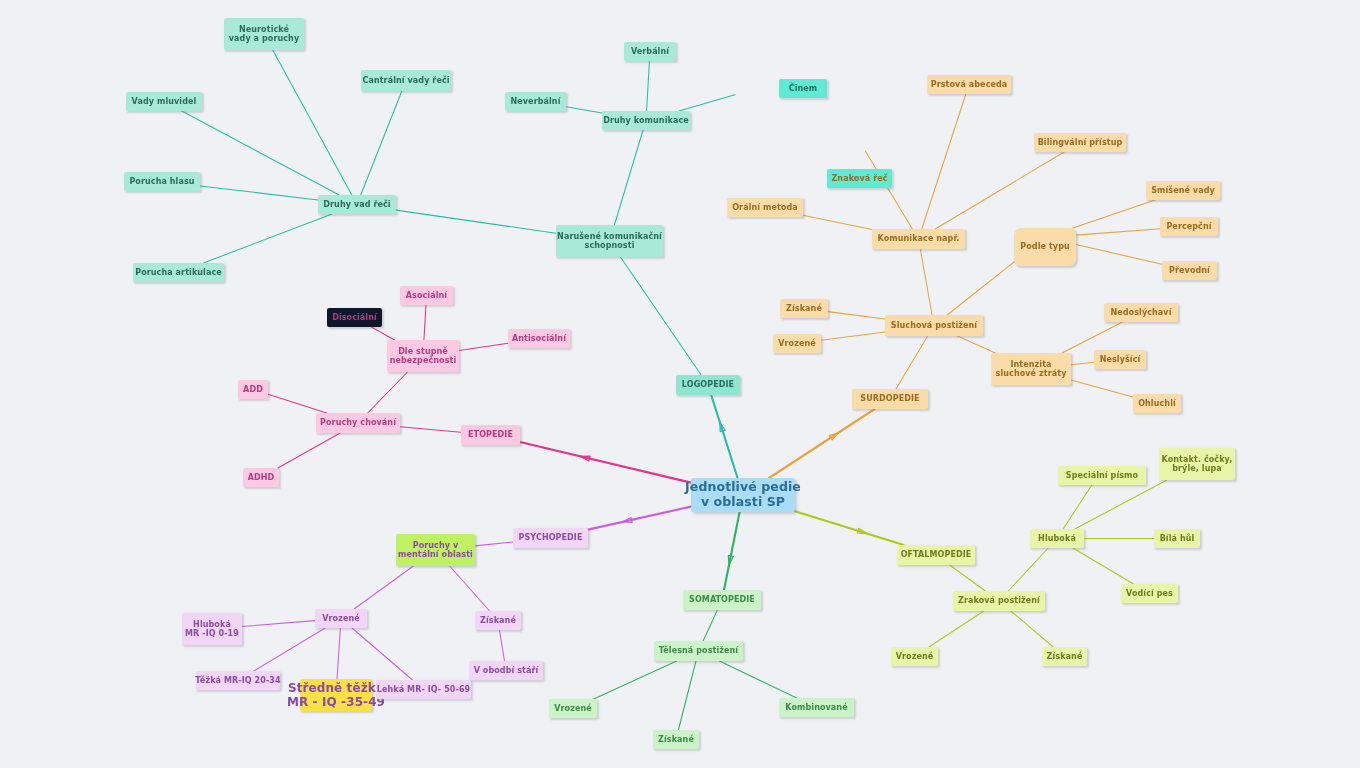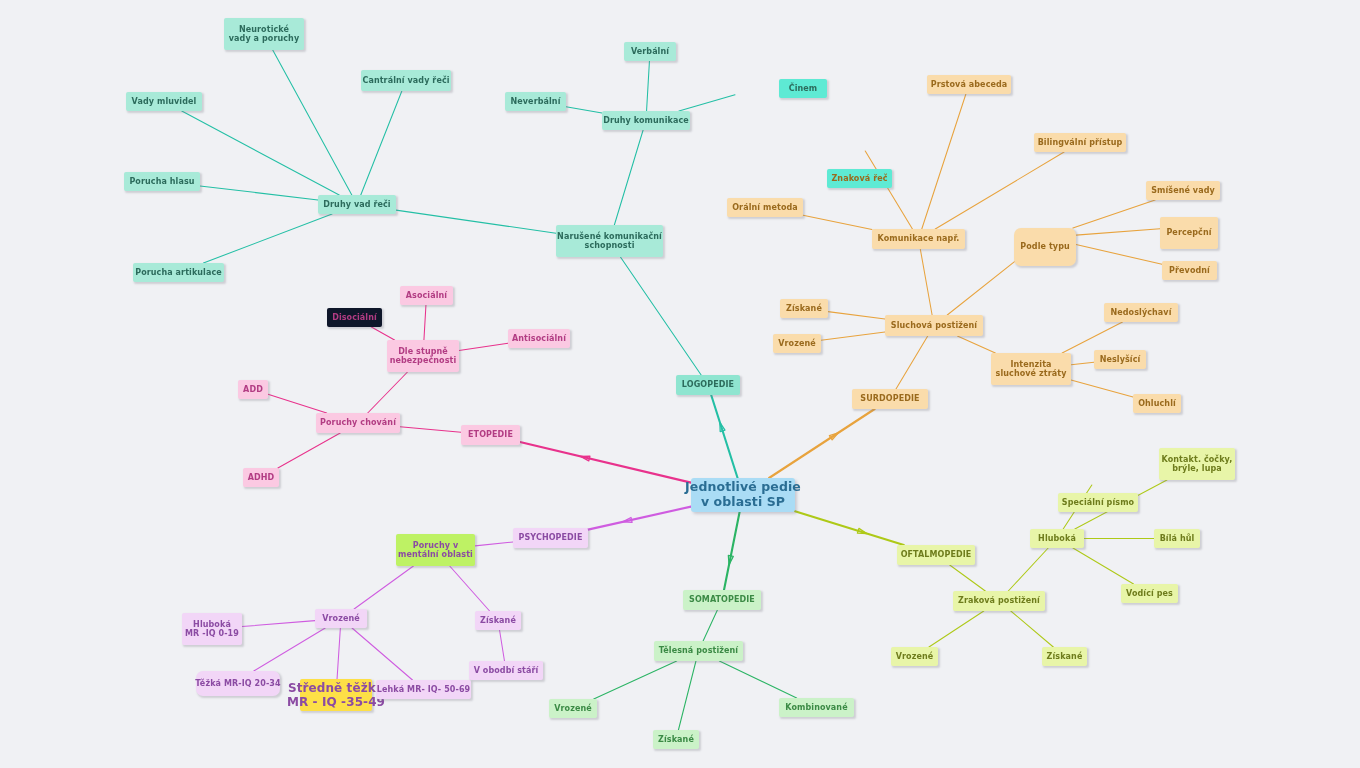--- a/index.html
+++ b/index.html
@@ -120,21 +120,21 @@
     <div class="node" style="left: 735px; top: 79px; width: 48px; height: 19px; background: #5eead4; color: rgb(44, 107, 92); font-size: 8px; padding: 1px 5px; margin-left: 44px;">Činem</div>
     <div class="node" style="left: 852px; top: 389px; width: 76px; height: 20px; background: rgb(250, 220, 171); color: rgb(154, 106, 29); font-size: 8px; padding: 1px 5px;">SURDOPEDIE</div>
     <div class="node" style="left: 885px; top: 315px; width: 98px; height: 21px; background: rgb(250, 220, 171); color: rgb(154, 106, 29); font-size: 8px; padding: 1px 5px;">Sluchová postižení</div>
     <div class="node" style="left: 872px; top: 229px; width: 93px; height: 20px; background: rgb(250, 220, 171); color: rgb(154, 106, 29); font-size: 8px; padding: 1px 5px;">Komunikace např.</div>
     <div class="node" style="left: 727px; top: 198px; width: 76px; height: 19px; background: rgb(250, 220, 171); color: rgb(154, 106, 29); font-size: 8px; padding: 1px 5px;">Orální metoda</div>
     <div class="node" style="left: 827px; top: 132px; width: 65px; height: 19px; background: #5eead4; color: rgb(154, 106, 29); font-size: 8px; padding: 1px 5px; margin-top: 37px;">Znaková řeč</div>
     <div class="node" style="left: 927px; top: 75px; width: 84px; height: 19px; background: rgb(250, 220, 171); color: rgb(154, 106, 29); font-size: 8px; padding: 1px 5px;">Prstová abeceda</div>
     <div class="node" style="left: 1034px; top: 133px; width: 92px; height: 19px; background: rgb(250, 220, 171); color: rgb(154, 106, 29); font-size: 8px; padding: 1px 5px;">Bilingvální přístup</div>
     <div class="node" style="left: 1014px; top: 228px; width: 62px; height: 19px; background: rgb(250, 220, 171); color: rgb(154, 106, 29); font-size: 8px; padding: 19px 5px; border-radius: 7px;">Podle typu</div>
     <div class="node" style="left: 1146px; top: 181px; width: 74px; height: 19px; background: rgb(250, 220, 171); color: rgb(154, 106, 29); font-size: 8px; padding: 1px 5px;">Smíšené vady</div>
-    <div class="node" style="left: 1160px; top: 217px; width: 58px; height: 19px; background: rgb(250, 220, 171); color: rgb(154, 106, 29); font-size: 8px; padding: 16px 5px;">Percepční</div>
+    <div class="node" style="left: 1160px; top: 217px; width: 58px; height: 19px; background: rgb(250, 220, 171); color: rgb(154, 106, 29); font-size: 8px; padding: 9px 5px;">Percepční</div>
     <div class="node" style="left: 1162px; top: 261px; width: 55px; height: 19px; background: rgb(250, 220, 171); color: rgb(154, 106, 29); font-size: 8px; padding: 1px 5px;">Převodní</div>
     <div class="node" style="left: 780px; top: 299px; width: 48px; height: 19px; background: rgb(250, 220, 171); color: rgb(154, 106, 29); font-size: 8px; padding: 1px 5px;">Získané</div>
     <div class="node" style="left: 773px; top: 334px; width: 48px; height: 19px; background: rgb(250, 220, 171); color: rgb(154, 106, 29); font-size: 8px; padding: 1px 5px;">Vrozené</div>
     <div class="node" style="left: 991px; top: 353px; width: 80px; height: 32px; background: rgb(250, 220, 171); color: rgb(154, 106, 29); font-size: 8px; padding: 1px 5px;">Intenzita
 sluchové ztráty</div>
     <div class="node" style="left: 1104px; top: 303px; width: 74px; height: 19px; background: rgb(250, 220, 171); color: rgb(154, 106, 29); font-size: 8px; padding: 1px 5px;">Nedoslýchaví</div>
     <div class="node" style="left: 1094px; top: 350px; width: 52px; height: 19px; background: rgb(250, 220, 171); color: rgb(154, 106, 29); font-size: 8px; padding: 1px 5px;">Neslyšící</div>
     <div class="node" style="left: 1133px; top: 394px; width: 48px; height: 19px; background: rgb(250, 220, 171); color: rgb(154, 106, 29); font-size: 8px; padding: 1px 5px;">Ohluchlí</div>
     <div class="node" style="left: 461px; top: 425px; width: 59px; height: 20px; background: rgb(251, 201, 226); color: rgb(178, 60, 131); font-size: 8px; padding: 1px 5px;">ETOPEDIE</div>
     <div class="node" style="left: 316px; top: 413px; width: 84px; height: 20px; background: rgb(251, 201, 226); color: rgb(178, 60, 131); font-size: 8px; padding: 1px 5px;">Poruchy chování</div>
@@ -146,32 +146,32 @@
     <div class="node" style="left: 238px; top: 380px; width: 30px; height: 19px; background: rgb(251, 201, 226); color: rgb(178, 60, 131); font-size: 8px; padding: 1px 5px;">ADD</div>
     <div class="node" style="left: 243px; top: 468px; width: 36px; height: 19px; background: rgb(251, 201, 226); color: rgb(178, 60, 131); font-size: 8px; padding: 1px 18px;">ADHD</div>
     <div class="node" style="left: 513px; top: 528px; width: 75px; height: 20px; background: rgb(242, 214, 247); color: rgb(139, 75, 163); font-size: 8px; padding: 1px 5px;">PSYCHOPEDIE</div>
     <div class="node" style="left: 396px; top: 534px; width: 79px; height: 32px; background: #bef264; color: rgb(139, 75, 163); font-size: 8px; padding: 1px 5px;">Poruchy v
 mentální oblasti</div>
     <div class="node" style="left: 315px; top: 609px; width: 52px; height: 19px; background: rgb(242, 214, 247); color: rgb(139, 75, 163); font-size: 8px; padding: 1px 5px;">Vrozené</div>
     <div class="node" style="left: 475px; top: 611px; width: 46px; height: 19px; background: rgb(242, 214, 247); color: rgb(139, 75, 163); font-size: 8px; padding: 1px 5px;">Získané</div>
     <div class="node" style="left: 469px; top: 661px; width: 74px; height: 19px; background: rgb(242, 214, 247); color: rgb(139, 75, 163); font-size: 8px; padding: 1px 5px;">V obodbí stáří</div>
     <div class="node" style="left: 182px; top: 613px; width: 60px; height: 32px; background: rgb(242, 214, 247); color: rgb(139, 75, 163); font-size: 8px; padding: 1px 5px; text-align: center;">Hluboká
 MR -IQ 0-19</div>
-    <div class="node" style="left: 196px; top: 671px; width: 84px; height: 25px; background: rgb(242, 214, 247); color: rgb(139, 75, 163); font-size: 8px; padding: 1px 5px; border-radius: 7px;">Těžká MR-IQ 20-34</div>
+    <div class="node" style="left: 196px; top: 671px; width: 84px; height: 19px; background: rgb(242, 214, 247); color: rgb(139, 75, 163); font-size: 8px; padding: 1px 5px;">Těžká MR-IQ 20-34</div>
     <div class="node" style="left: 300px; top: 679px; width: 72px; height: 32px; background: #fde047; color: rgb(139, 75, 163); font-size: 12px; padding: 1px 5px;">Středně těžká
 MR - IQ -35-49</div>
     <div class="node" style="left: 376px; top: 680px; width: 95px; height: 19px; background: rgb(242, 214, 247); color: rgb(139, 75, 163); font-size: 8px; padding: 1px 5px;">Lehká MR- IQ- 50-69</div>
     <div class="node" style="left: 683px; top: 590px; width: 78px; height: 20px; background: rgb(203, 242, 200); color: rgb(59, 138, 69); font-size: 8px; padding: 1px 5px;">SOMATOPEDIE</div>
     <div class="node" style="left: 654px; top: 641px; width: 89px; height: 20px; background: rgb(203, 242, 200); color: rgb(59, 138, 69); font-size: 8px; padding: 1px 5px;">Tělesná postižení</div>
     <div class="node" style="left: 549px; top: 699px; width: 48px; height: 19px; background: rgb(203, 242, 200); color: rgb(59, 138, 69); font-size: 8px; padding: 1px 5px;">Vrozené</div>
     <div class="node" style="left: 653px; top: 730px; width: 46px; height: 19px; background: rgb(203, 242, 200); color: rgb(59, 138, 69); font-size: 8px; padding: 1px 5px;">Získané</div>
     <div class="node" style="left: 779px; top: 698px; width: 75px; height: 19px; background: rgb(203, 242, 200); color: rgb(59, 138, 69); font-size: 8px; padding: 1px 5px;">Kombinované</div>
     <div class="node" style="left: 897px; top: 545px; width: 78px; height: 20px; background: rgb(232, 245, 168); color: rgb(110, 124, 28); font-size: 8px; padding: 1px 5px;">OFTALMOPEDIE</div>
     <div class="node" style="left: 953px; top: 591px; width: 92px; height: 20px; background: rgb(232, 245, 168); color: rgb(110, 124, 28); font-size: 8px; padding: 1px 5px;">Zraková postižení</div>
     <div class="node" style="left: 891px; top: 647px; width: 47px; height: 19px; background: rgb(232, 245, 168); color: rgb(110, 124, 28); font-size: 8px; padding: 1px 5px;">Vrozené</div>
     <div class="node" style="left: 1042px; top: 647px; width: 45px; height: 19px; background: rgb(232, 245, 168); color: rgb(110, 124, 28); font-size: 8px; padding: 1px 5px;">Získané</div>
     <div class="node" style="left: 1030px; top: 529px; width: 54px; height: 19px; background: rgb(232, 245, 168); color: rgb(110, 124, 28); font-size: 8px; padding: 1px 5px;">Hluboká</div>
-    <div class="node" style="left: 1058px; top: 466px; width: 80px; height: 19px; background: rgb(232, 245, 168); color: rgb(110, 124, 28); font-size: 8px; padding: 1px 5px; margin-top: 27px;">Speciální písmo</div>
+    <div class="node" style="left: 1058px; top: 466px; width: 88px; height: 19px; background: rgb(232, 245, 168); color: rgb(110, 124, 28); font-size: 8px; padding: 1px 5px;">Speciální písmo</div>
     <div class="node" style="left: 1159px; top: 448px; width: 76px; height: 32px; background: rgb(232, 245, 168); color: rgb(110, 124, 28); font-size: 8px; padding: 1px 5px;">Kontakt. čočky,
 brýle, lupa</div>
     <div class="node" style="left: 1154px; top: 529px; width: 46px; height: 19px; background: rgb(232, 245, 168); color: rgb(110, 124, 28); font-size: 8px; padding: 1px 5px;">Bílá hůl</div>
     <div class="node" style="left: 1121px; top: 584px; width: 57px; height: 19px; background: rgb(232, 245, 168); color: rgb(110, 124, 28); font-size: 8px; padding: 1px 5px;">Vodící pes</div>
   </div>
 
 </body></html>

